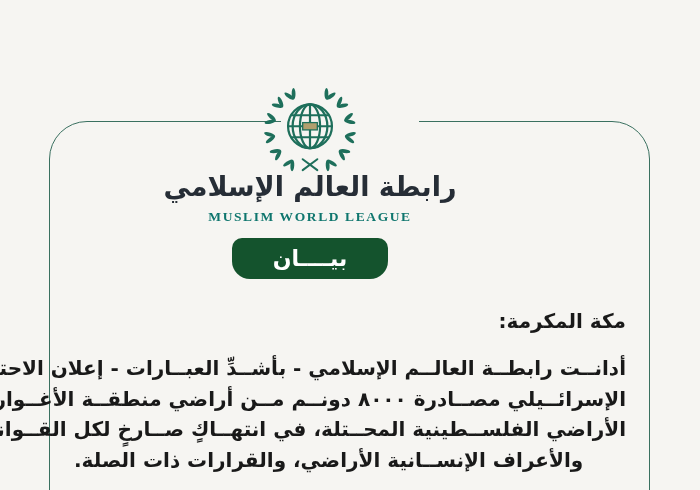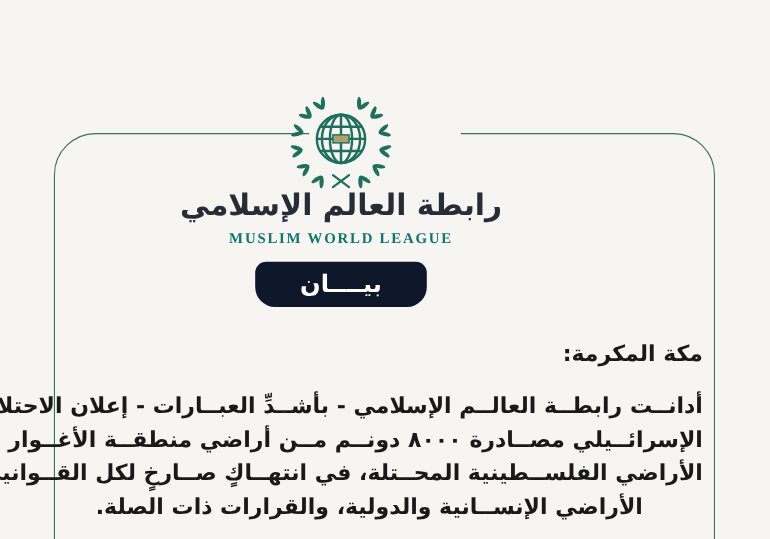--- a/index.html
+++ b/index.html
@@ -36,21 +36,21 @@
   }
   .banner{
     position:absolute;left:50%;top:238px;transform:translateX(-50%);
     width:156px;height:41px;
     border-radius:10px 10px 18px 18px;
     display:flex;align-items:center;justify-content:center;
     color:#ffffff;font-weight:bold;font-size:22px;line-height:1;
     direction:rtl;
   }
   .text-col{
-    position:absolute;left:87px;top:306px;width:552px;z-index:3;
+    position:absolute;left:74px;top:306px;width:552px;z-index:3;
     color:#191919;direction:rtl;
   }
   .location{
     text-align:right;font-weight:bold;font-size:20px;line-height:30px;
     margin-bottom:17px;
   }
   .para{margin-top:0;}
   .para .line{
     font-weight:bold;font-size:20px;line-height:30.5px;
     text-align:justify;text-align-last:justify;
@@ -107,28 +107,28 @@
       <g stroke="#1e6f5b" stroke-width="2.2" fill="none" stroke-linecap="round">
         <path d="M42 92 Q50 86 58 80"></path>
         <path d="M58 92 Q50 86 42 80"></path>
       </g>
     </svg>
 
     <div class="calligraphy">رابطة العالم الإسلامي</div>
 
     <div class="org-en">MUSLIM WORLD LEAGUE</div>
 
-    <div class="banner" id="banner" style="background: #0f172a; color: rgb(255, 255, 255);">
+    <div class="banner" id="banner" style="background: #14532d; color: rgb(255, 255, 255);">
       <span>بيــــان</span>
     </div>
   </div>
 
   <div class="text-col">
     <div class="location">مكة المكرمة:</div>
     <div class="para">
       <div class="line">أدانــت رابطــة العالــم الإسلامي - بأشــدِّ العبــارات - إعلان الاحتلال</div>
       <div class="line">الإسرائــيلي مصــادرة ٨٠٠٠ دونــم مــن أراضي منطقــة الأغــوار في</div>
       <div class="line">الأراضي الفلســطينية المحــتلة، في انتهــاكٍ صــارخٍ لكل القــوانين</div>
-      <div class="line last">الأراضي الإنســانية والدولية، والقرارات ذات الصلة.</div>
+      <div class="line last">والأعراف الإنســانية الأراضي، والقرارات ذات الصلة.</div>
     </div>
   </div>
 
 </div>
 
 </body></html>

